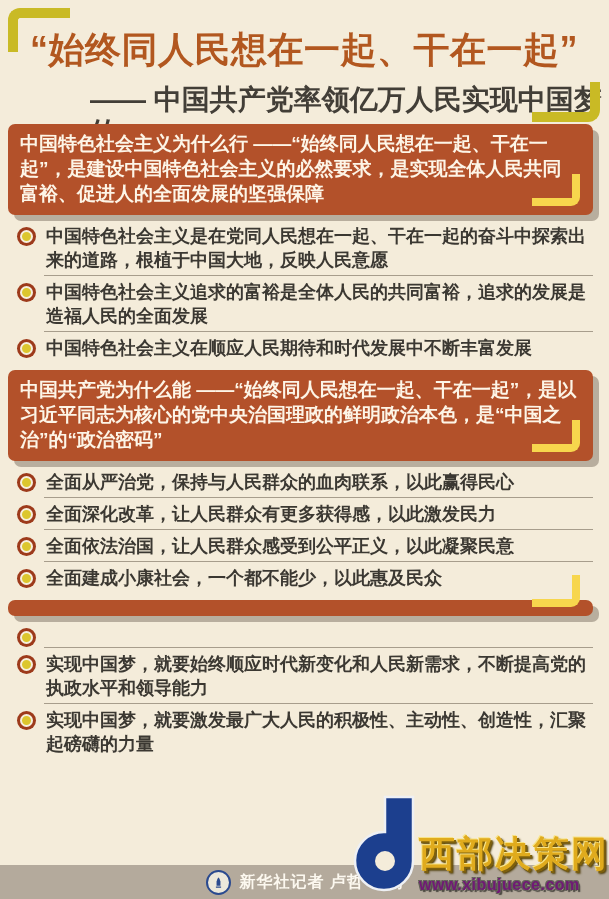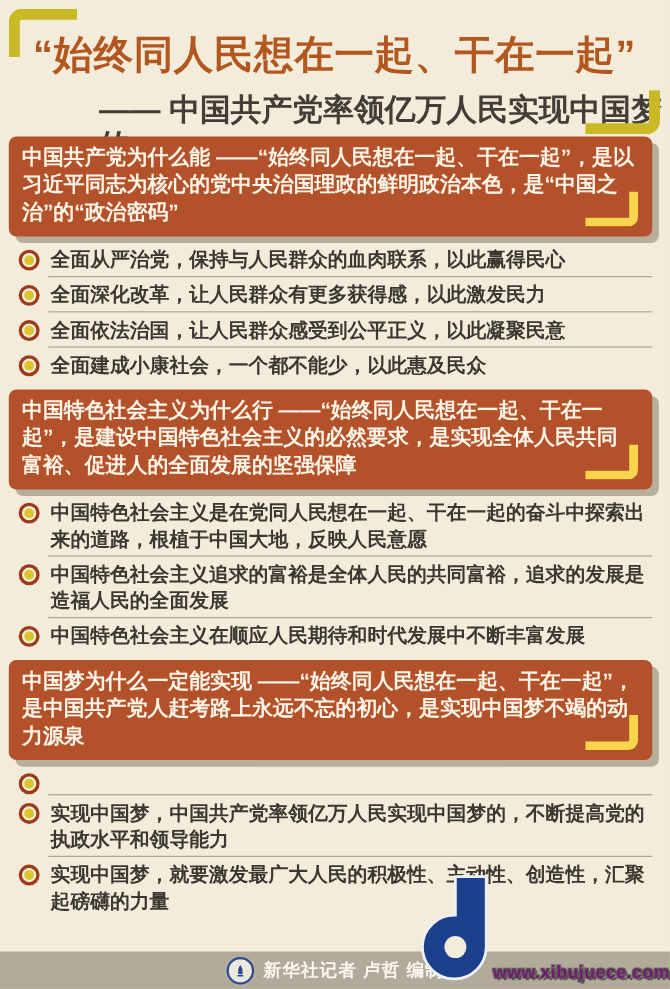--- a/index.html
+++ b/index.html
@@ -62,20 +62,41 @@
   <div class="title-block">
     <div class="bracket-tl"></div>
     <div class="bracket-br"></div>
     <h1 class="main-title">“始终同人民想在一起、干在一起”</h1>
     <div class="sub-line l1">—— 中国共产党率领亿万人民实现中国梦的</div>
     <div class="sub-line l2">政治本色与力量源泉</div>
   </div>
 
   <section>
     <div class="sec-header">
+      <p>中国特色社会主义为什么行 ——“始终同人民想在一起、干在一起”，是建设中国特色社会主义的必然要求，是实现全体人民共同富裕、促进人的全面发展的坚强保障</p>
+      <span class="bracket-box"></span>
+    </div>
+    <ul class="points">
+      <li>
+        <span class="dot"></span>
+        <span>中国特色社会主义是在党同人民想在一起、干在一起的奋斗中探索出来的道路，根植于中国大地，反映人民意愿</span>
+      </li>
+      <li>
+        <span class="dot"></span>
+        <span>中国特色社会主义追求的富裕是全体人民的共同富裕，追求的发展是造福人民的全面发展</span>
+      </li>
+      <li>
+        <span class="dot"></span>
+        <span>中国特色社会主义在顺应人民期待和时代发展中不断丰富发展</span>
+      </li>
+    </ul>
+  </section>
+
+  <section>
+    <div class="sec-header">
       <p>中国共产党为什么能 ——“始终同人民想在一起、干在一起”，是以习近平同志为核心的党中央治国理政的鲜明政治本色，是“中国之治”的“政治密码”</p>
       <span class="bracket-box"></span>
     </div>
     <ul class="points">
       <li>
         <span class="dot"></span>
         <span>全面从严治党，保持与人民群众的血肉联系，以此赢得民心</span>
       </li>
       <li>
         <span class="dot"></span>
@@ -87,51 +108,29 @@
       </li>
       <li>
         <span class="dot"></span>
         <span>全面建成小康社会，一个都不能少，以此惠及民众</span>
       </li>
     </ul>
   </section>
 
   <section>
     <div class="sec-header">
-      <p>中国特色社会主义为什么行 ——“始终同人民想在一起、干在一起”，是建设中国特色社会主义的必然要求，是实现全体人民共同富裕、促进人的全面发展的坚强保障</p>
-      <span class="bracket-box"></span>
-    </div>
-    <ul class="points">
-      <li>
-        <span class="dot"></span>
-        <span>中国特色社会主义是在党同人民想在一起、干在一起的奋斗中探索出来的道路，根植于中国大地，反映人民意愿</span>
-      </li>
-      <li>
-        <span class="dot"></span>
-        <span>中国特色社会主义追求的富裕是全体人民的共同富裕，追求的发展是造福人民的全面发展</span>
-      </li>
-      <li>
-        <span class="dot"></span>
-        <span>中国特色社会主义在顺应人民期待和时代发展中不断丰富发展</span>
-      </li>
-    </ul>
-  </section>
-
-  <section>
-    <div class="sec-header">
-      <p>中国梦为什么一定能实现 ——“始终同人民想在一起、干在一起”，是中国共产党人赶考路上永远不忘的初心，是实现中国梦不竭的动力源泉</p>
       <span class="bracket-box"></span>
     </div>
     <ul class="points">
       <li>
         <span class="dot"></span>
       </li>
       <li>
         <span class="dot"></span>
-        <span>实现中国梦，中国共产党率领亿万人民实现中国梦的，不断提高党的执政水平和领导能力</span>
+        <span>实现中国梦，就要始终顺应时代新变化和人民新需求，不断提高党的执政水平和领导能力</span>
       </li>
       <li>
         <span class="dot"></span>
         <span>实现中国梦，就要激发最广大人民的积极性、主动性、创造性，汇聚起磅礴的力量</span>
       </li>
     </ul>
   </section>
 
   <div class="footer-bar">
     <span class="xinhua-logo">
@@ -142,17 +141,18 @@
     </span>
     <span>新华社记者 卢哲 编制</span>
   </div>
 
   <div class="watermark">
     <svg class="wm-logo" width="66" height="104" viewBox="0 0 66 104">
       <path d="M34 2 H62 V66 A29 29 0 1 1 34 37 Z" fill="#1c3f8e" stroke="#eef0f4" stroke-width="2.5"></path>
       <circle cx="34" cy="66" r="10" fill="#f4ecda"></circle>
     </svg>
     <div class="wm-right">
+      <div class="wm-name">西部决策网</div>
       <div class="wm-url">www.xibujuece.com</div>
     </div>
   </div>
 
 </div>
 
 </body></html>

